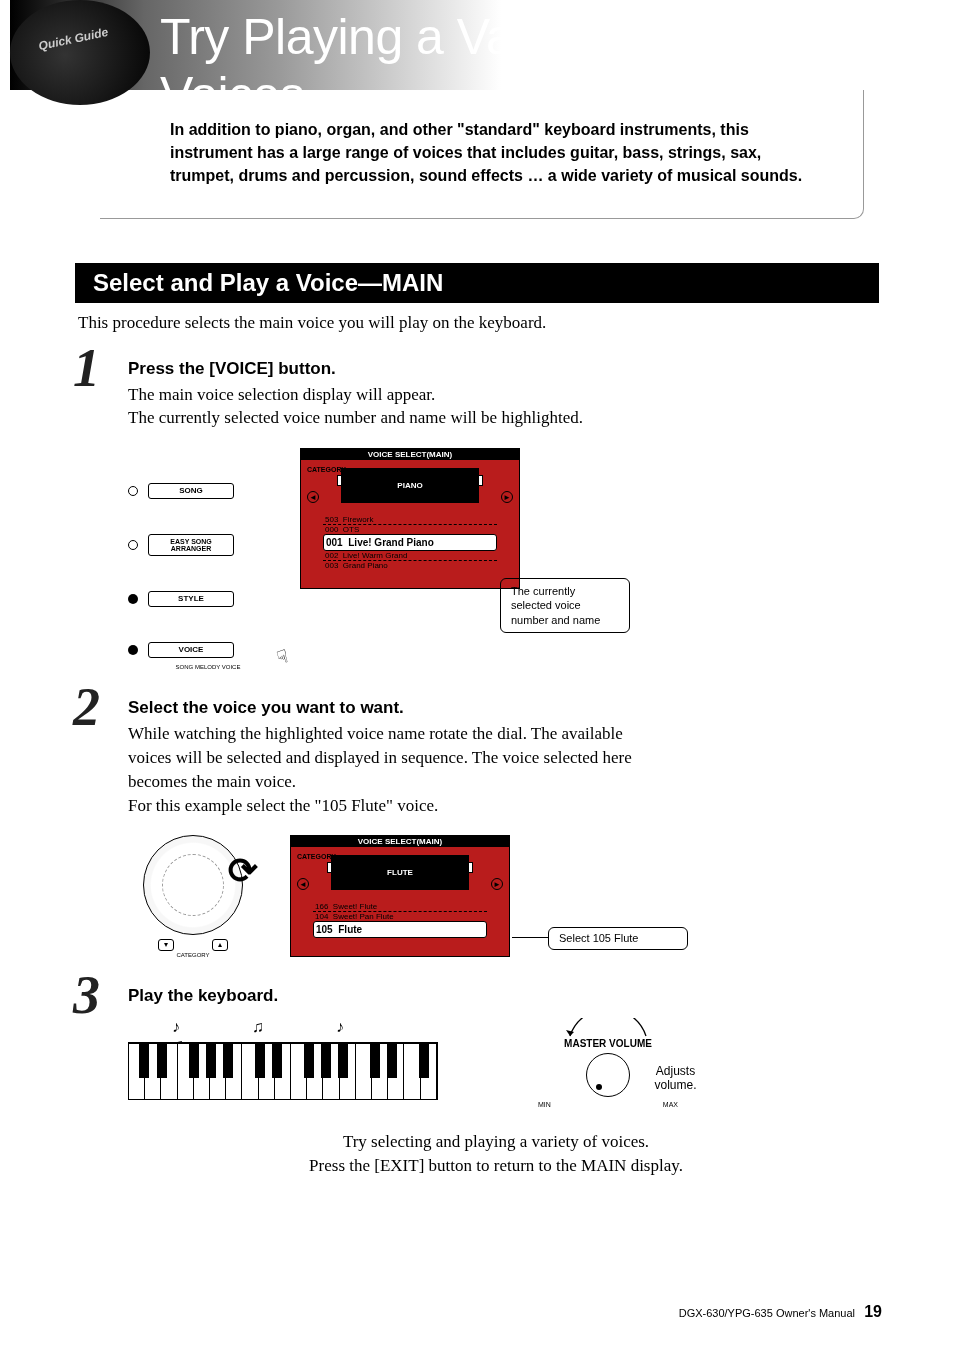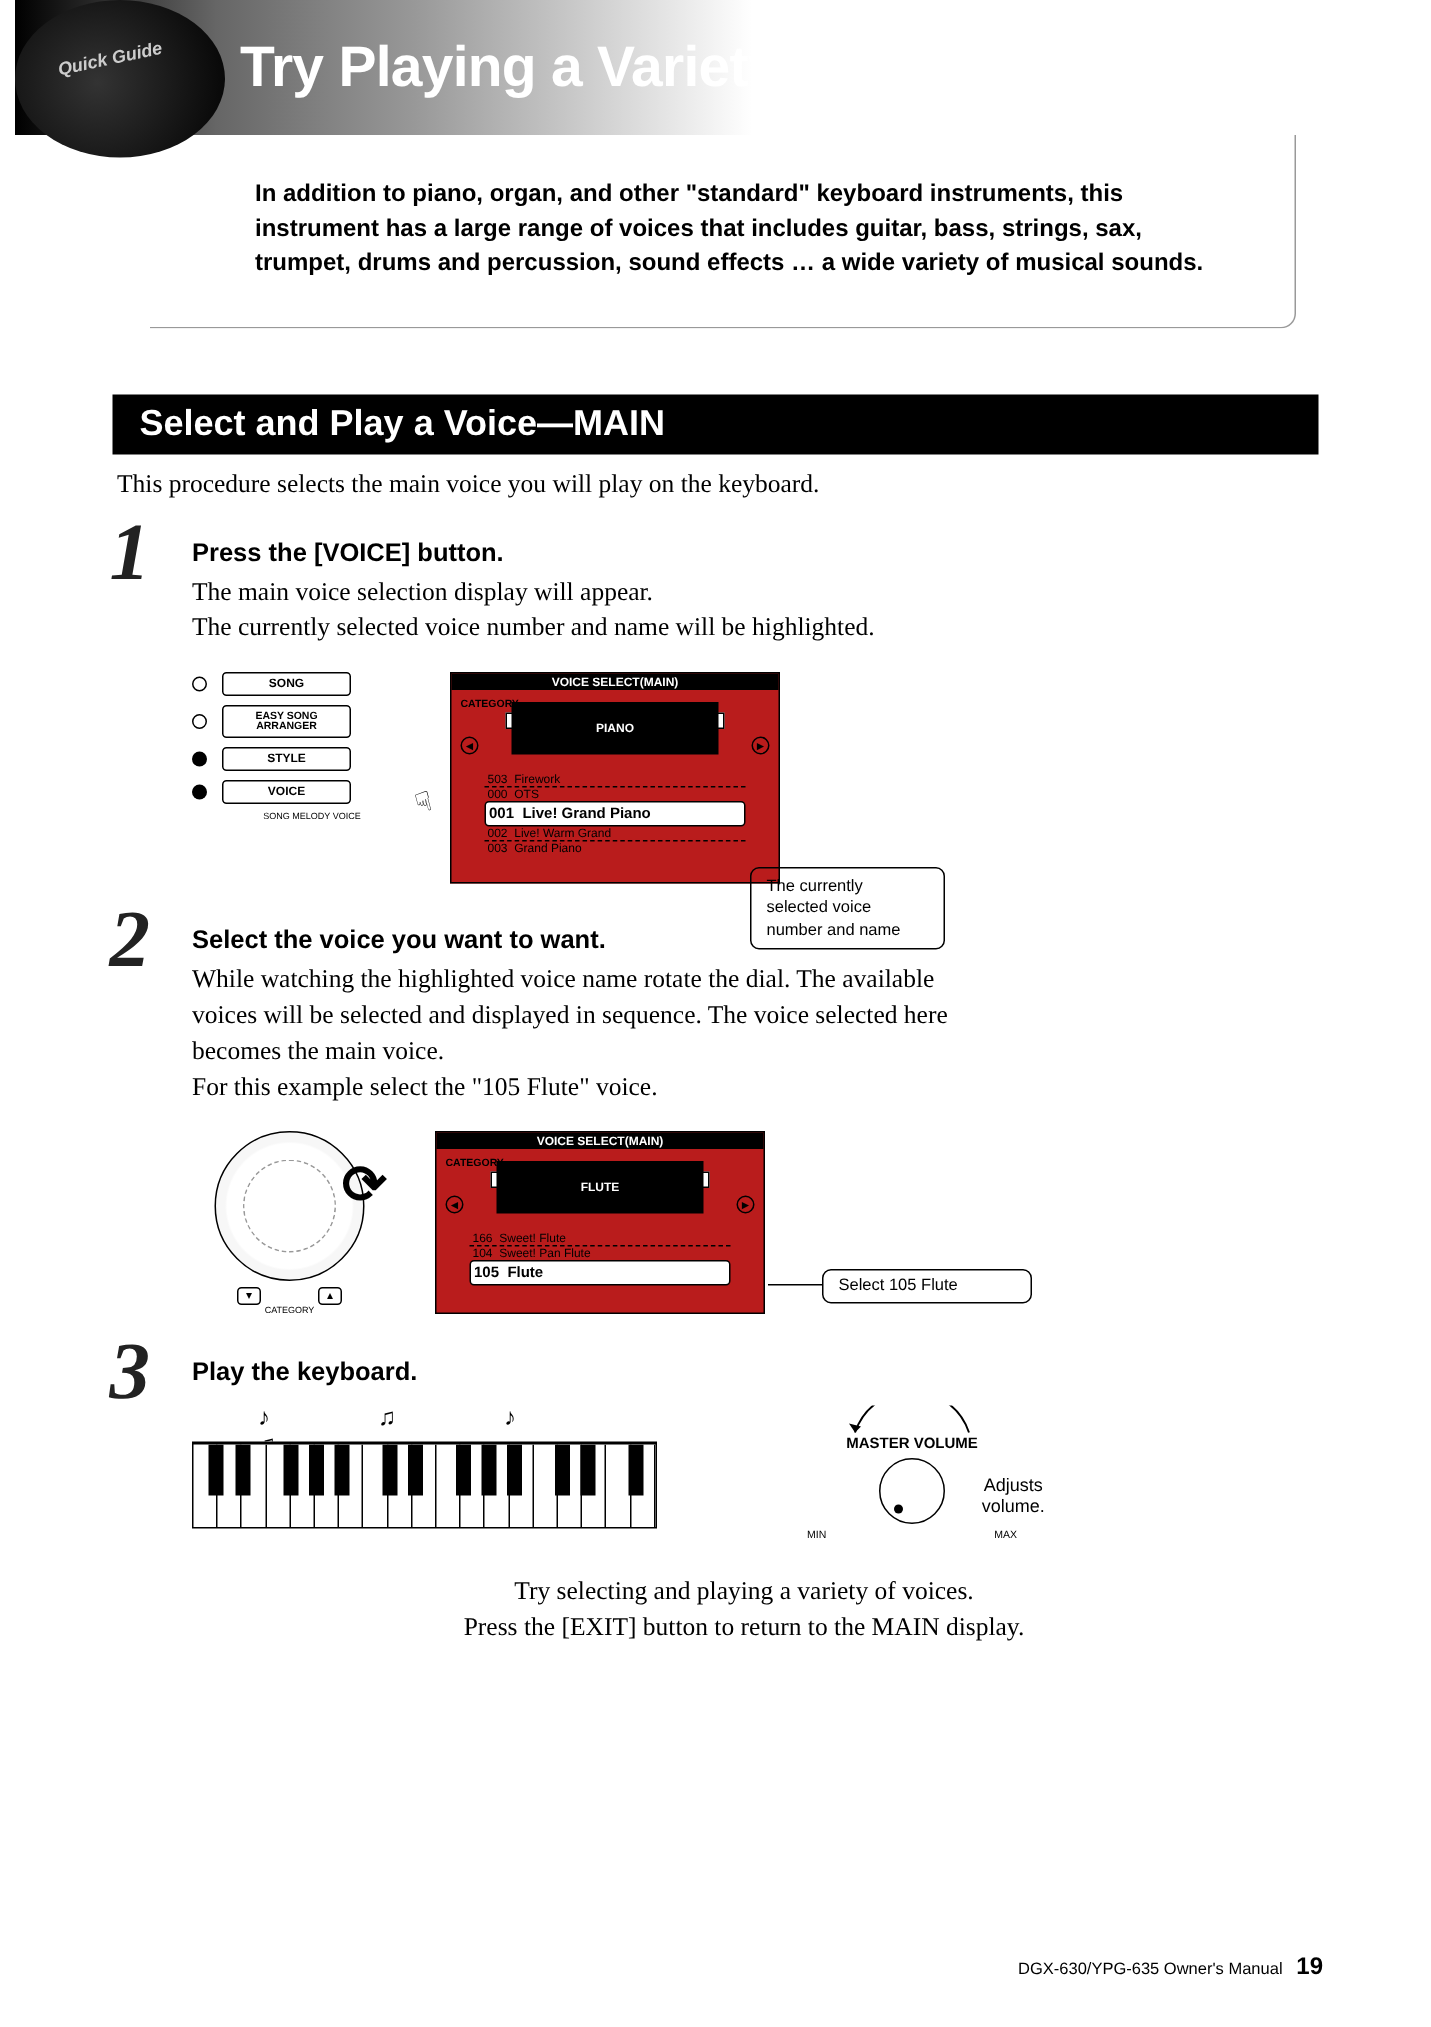--- a/index.html
+++ b/index.html
@@ -36,26 +36,26 @@
     left: 28px;
     color: #ccc;
     font-style: italic;
     font-family: Arial, sans-serif;
     font-size: 12px;
     font-weight: bold;
     transform: rotate(-12deg);
   }
   .page-title {
     position: absolute;
-    top: 24px;
+    top: 8px;
     left: 150px;
     color: #fff;
     font-family: Arial, Helvetica, sans-serif;
-    font-size: 38px;
-    font-weight: bold;
+    font-size: 50px;
+    font-weight: normal;
     letter-spacing: -0.5px;
   }
   .intro-box {
     border-right: 1px solid #999;
     border-bottom: 1px solid #999;
     border-bottom-right-radius: 10px;
     margin: 0 90px 0 100px;
     padding: 28px 60px 30px 70px;
     font-family: Arial, Helvetica, sans-serif;
     font-size: 16px;
@@ -109,20 +109,21 @@
   }
   .button-panel {
     position: relative;
     width: 140px;
   }
   .panel-row {
     display: flex;
     align-items: center;
     margin-bottom: 6px;
     gap: 10px;
+    margin-top: 35px;
   }
   .dot-open, .dot-filled {
     width: 10px; height: 10px; border-radius: 50%;
   }
   .dot-open { border: 1.3px solid #000; background: #fff; }
   .dot-filled { background: #000; }
   .panel-btn {
     border: 1.3px solid #000;
     border-radius: 3px;
     font-family: Arial, sans-serif;

